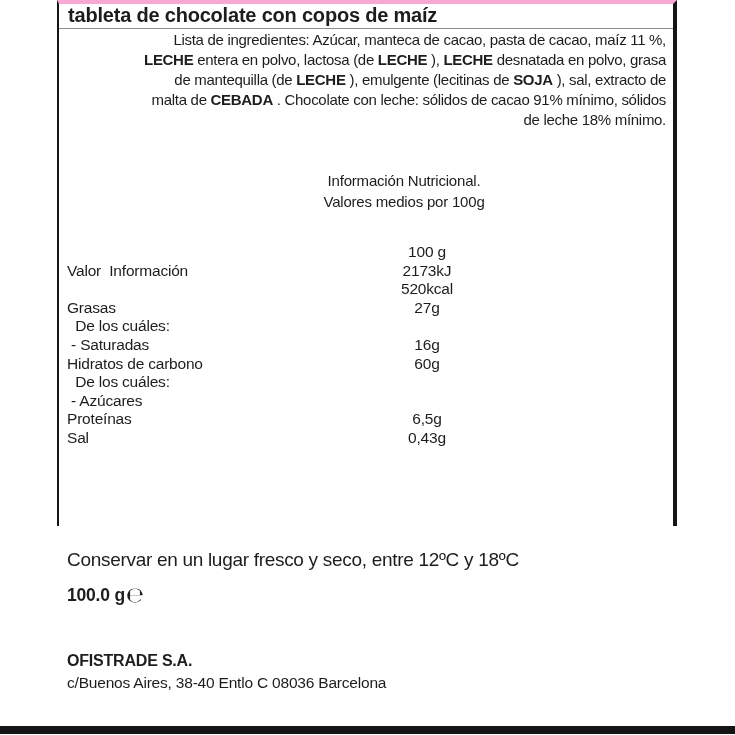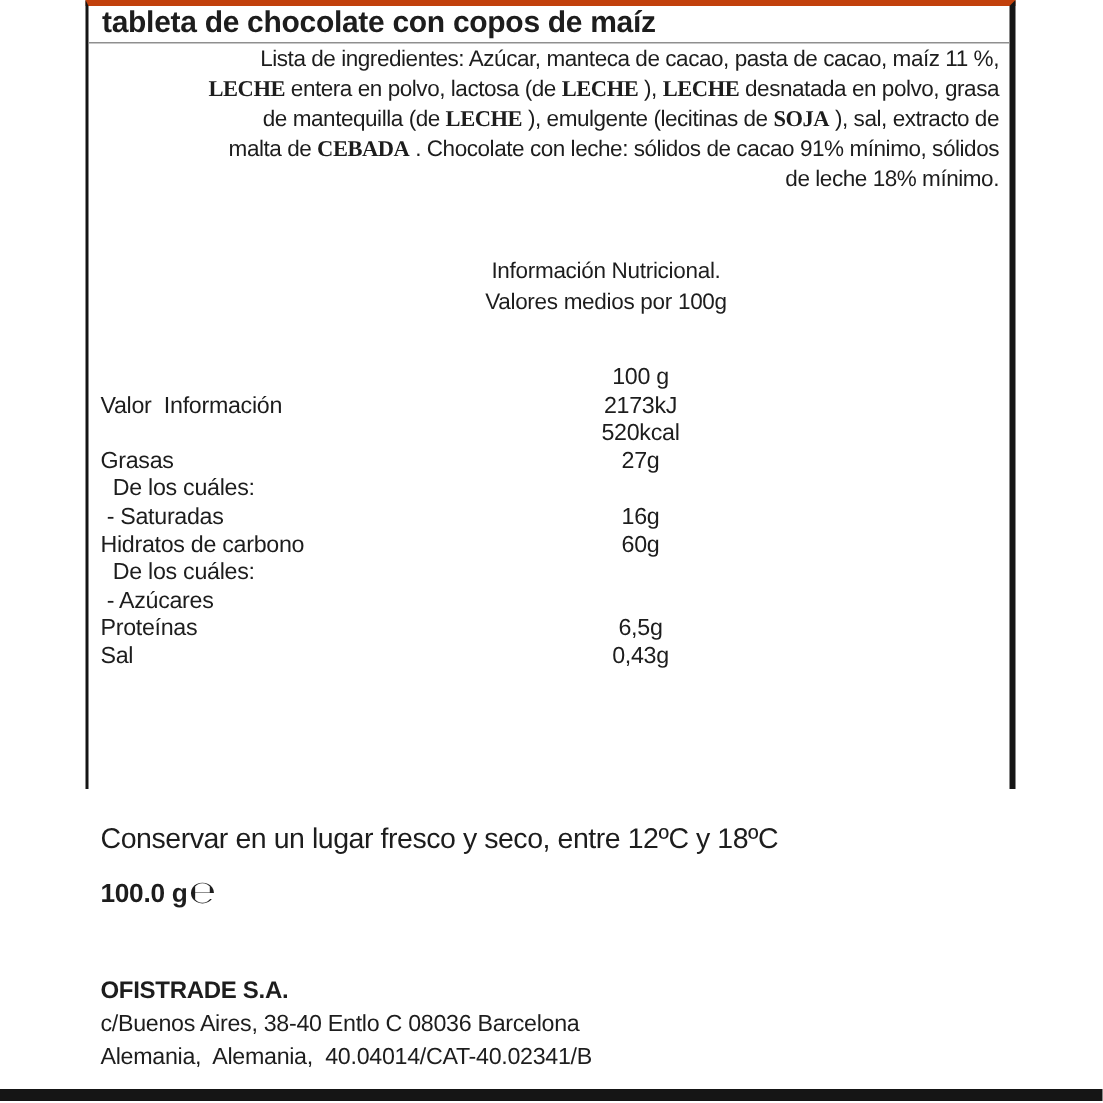--- a/index.html
+++ b/index.html
@@ -5,38 +5,38 @@
   html,body{margin:0;padding:0;}
   body{
     width:735px;height:735px;background:#ffffff;overflow:hidden;position:relative;
     font-family:"Liberation Sans", sans-serif;color:#1d1d1d;
   }
   .label-box{
     position:absolute;left:57px;top:0;width:620px;height:526px;
     box-sizing:border-box;background:#ffffff;
     border-left:2px solid #151515;
     border-right:4px solid #151515;
-    border-top:4px solid #c2410c;
+    border-top:4px solid #f9a8d4;
   }
   .bottom-bar{
     position:absolute;left:0;top:726px;width:735px;height:8px;background:#151515;
   }
   .product-title{
     position:absolute;left:9px;top:0px;
     font-size:20px;font-weight:bold;letter-spacing:-0.2px;white-space:pre;
   }
   .title-rule{
     position:absolute;left:0;top:24px;width:100%;height:1px;background:#8f8f8f;
   }
   .ingredients{
     position:absolute;left:7px;top:26px;width:600px;
     font-size:15px;line-height:20px;letter-spacing:-0.3px;
   }
   .ing-line{white-space:pre;text-align:right;}
-  .ing-line .b{font-weight:bold;font-family:Liberation Serif, serif;}
+  .ing-line .b{font-weight:bold;}
   .nutri-header{
     position:absolute;left:45px;top:167px;width:600px;text-align:center;
     font-size:15px;line-height:20.5px;letter-spacing:-0.2px;
   }
   .nutrition-table{
     position:absolute;left:0;top:239px;width:100%;
     font-size:15.5px;letter-spacing:-0.2px;
   }
   .nrow{position:relative;height:18.6px;line-height:18.6px;}
   .nlabel{position:absolute;left:8px;white-space:pre;}
@@ -127,18 +127,17 @@
 
   <div class="storage-note">Conservar en un lugar fresco y seco, entre 12ºC y 18ºC</div>
 
   <div class="net-weight">
     <span>100.0 g</span><span class="esign">℮</span>
   </div>
 
   <div class="manufacturer">
     <div class="manu-name">OFISTRADE S.A.</div>
     <div class="manu-line">c/Buenos Aires, 38-40 Entlo C 08036 Barcelona</div>
-    <div class="manu-line">Alemania,  Alemania,  40.04014/CAT-40.02341/B</div>
   </div>
 
 </div>
 
 <div class="bottom-bar"></div>
 
 </body></html>

